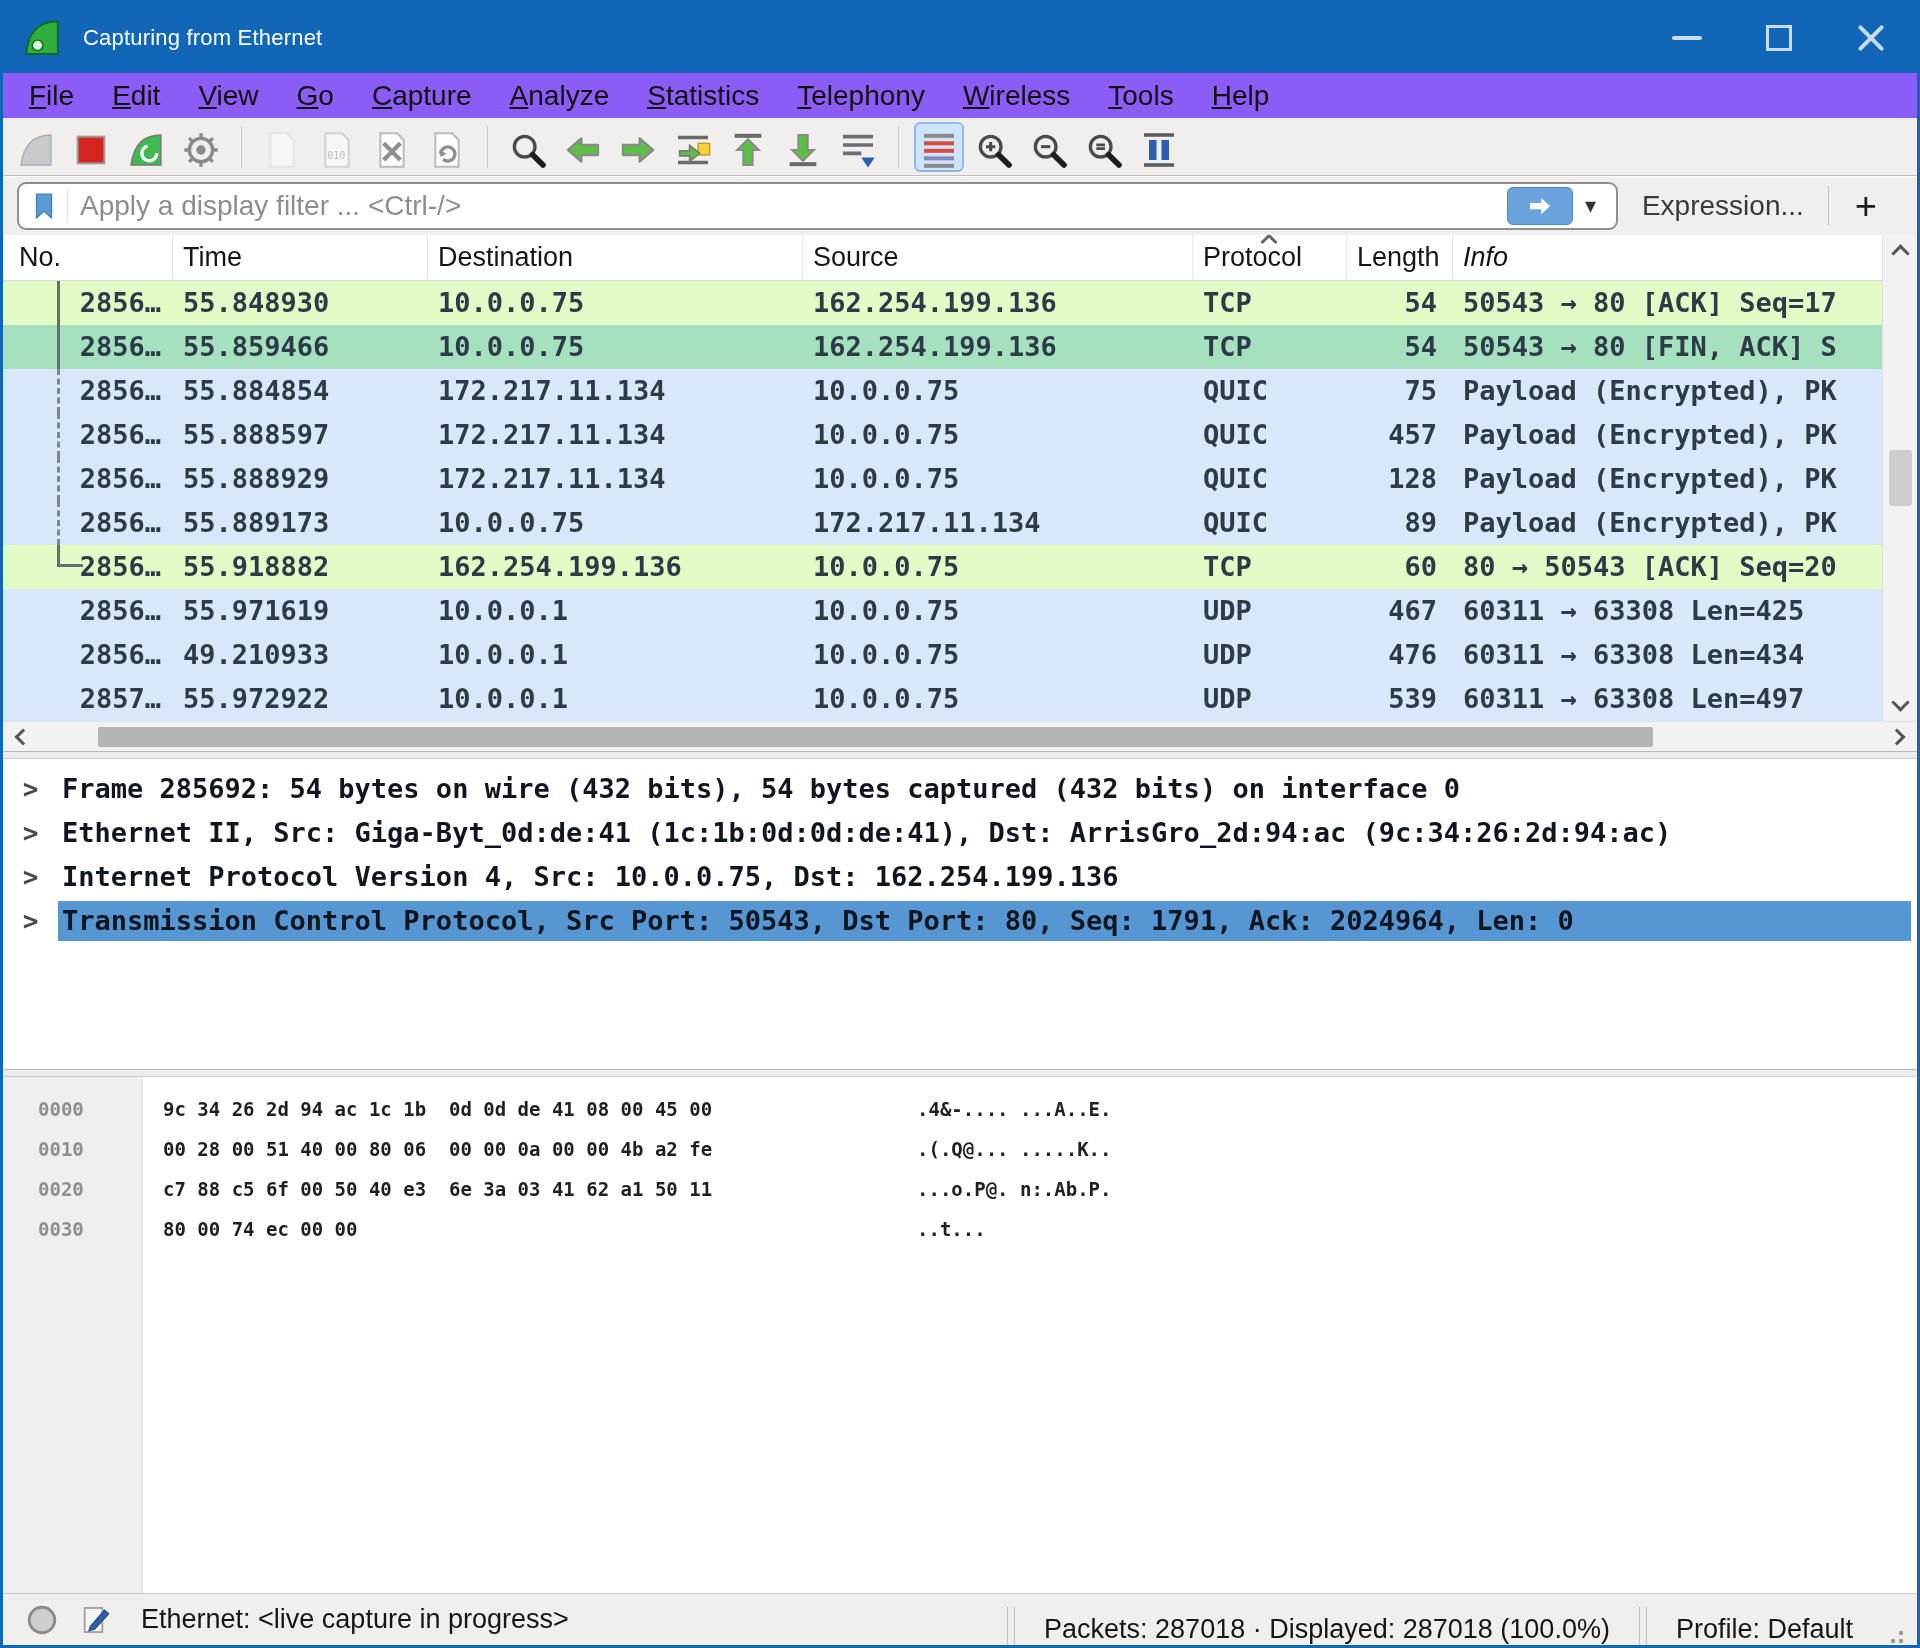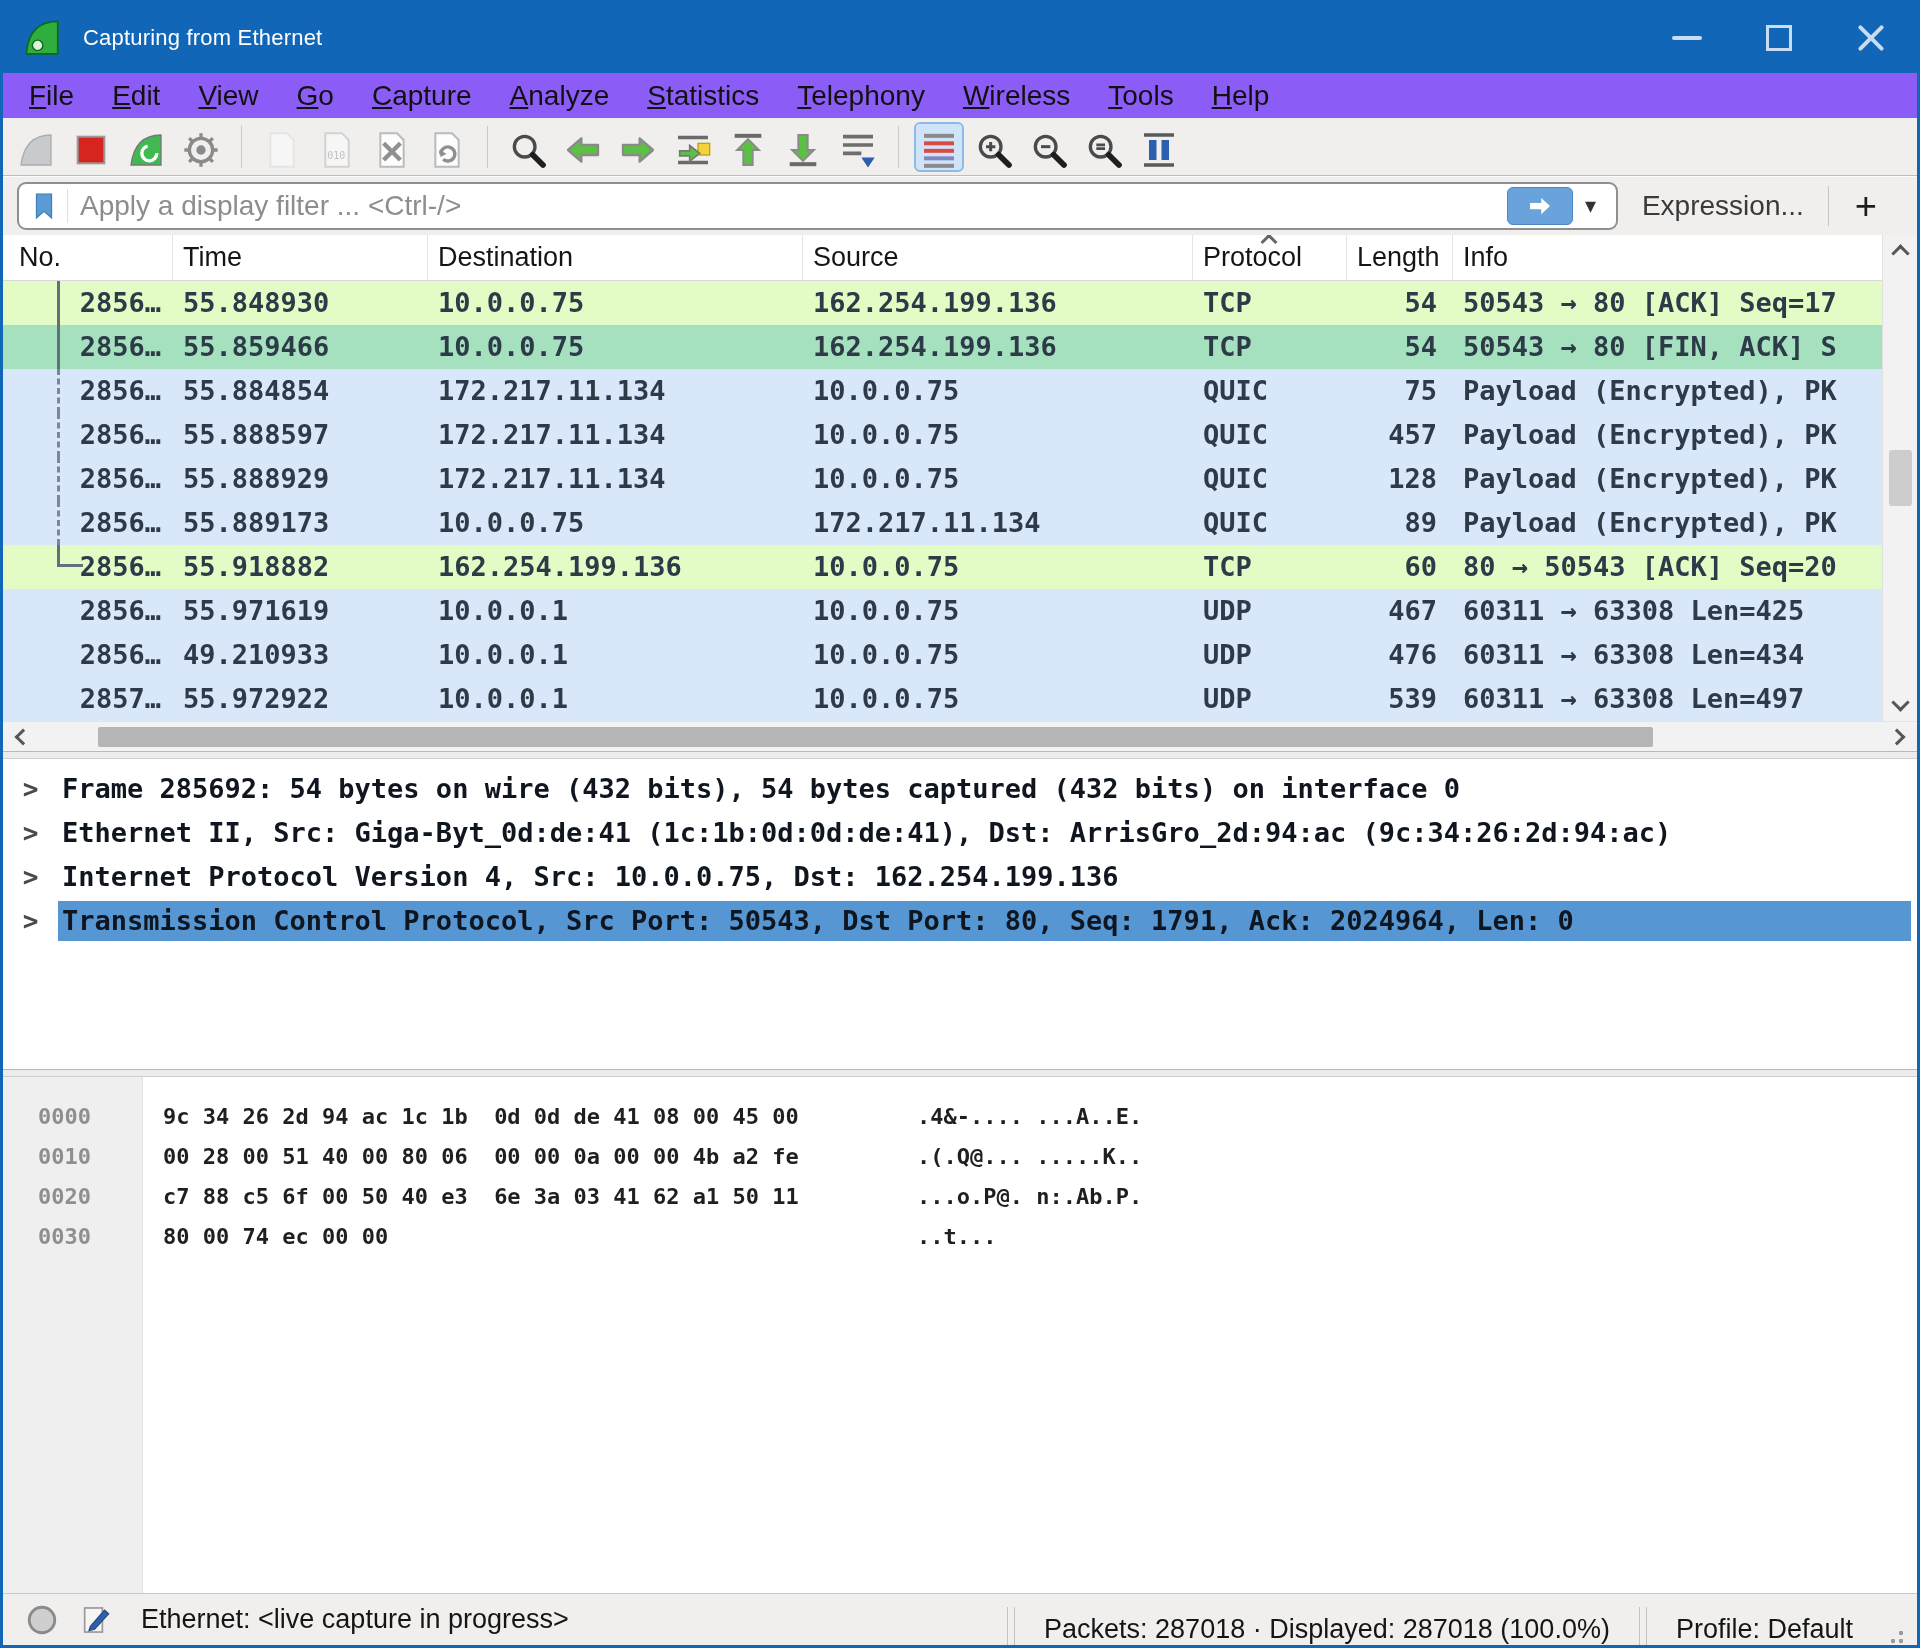--- a/index.html
+++ b/index.html
@@ -53,21 +53,21 @@
   .expr-label { font-size:28px; color:#3a3a3a; margin:0 24px; white-space:nowrap; }
   .fb-vsep { width:1px; height:40px; background:#c4c4c4; }
   .plus-btn { font-size:38px; color:#1d1d1d; margin:0 26px; line-height:1; }
 
   
   .plist { flex:0 0 516px; position:relative; background:#fff; }
   .grid-cols { display:grid; grid-template-columns:170px 255px 375px 390px 154px 106px 1fr; }
   .ph { height:46px; margin-right:35px; border-bottom:1px solid #d9d9d9; }
   .ph-cell { font-size:27px; color:#151515; display:flex; align-items:center; padding-left:10px; border-right:1px solid #e5e5e5; position:relative; white-space:nowrap; overflow:hidden; }
   .ph-cell:first-child { padding-left:16px; }
-  .ph-cell:last-child { border-right:none; }
+  .ph-cell:last-child { border-right:none;font-style:italic; }
   .sortchev { position:absolute; top:1px; left:46%; width:12px; height:12px; border-left:3px solid #666; border-top:3px solid #666; transform:rotate(45deg); }
   .p-row { height:44px; margin-right:35px; position:relative; font-family:"DejaVu Sans Mono", monospace; font-weight:bold; font-size:27px; color:#2d3a48; align-items:center; }
   .p-row.lime  { background:#e3fbc5; }
   .p-row.green { background:#a6e1bf; }
   .p-row.blue  { background:#d9e7fb; }
   .pc { white-space:nowrap; overflow:hidden; padding-left:10px; line-height:44px; }
   .pc-no  { text-align:right; padding-right:12px; padding-left:0; }
   .pc-len { text-align:right; padding-right:16px; padding-left:0; }
   .br { position:absolute; left:54px; top:0; bottom:0; width:28px; }
   .br.solid  { border-left:3px solid #63707c; }
@@ -91,21 +91,21 @@
   
   .details { flex:0 0 310px; background:#fff; padding-top:8px; overflow:hidden; }
   .d-line { display:flex; height:44px; align-items:center; font-family:"DejaVu Sans Mono", monospace; font-weight:bold; font-size:27px; color:#10161f; }
   .d-exp { width:55px; text-align:center; color:#4a4a4a; font-size:26px; flex:0 0 55px; }
   .d-text { flex:1; padding-left:4px; white-space:nowrap; overflow:hidden; line-height:40px; margin-right:6px; }
   .d-line.selected .d-text { background:#5697d3; }
 
   
   .hexpane { flex:1 1 auto; background:#fff; position:relative; padding-top:12px; overflow:hidden; }
   .hex-gutter { position:absolute; left:0; top:0; width:140px; height:100%; background:#efefef; border-right:1px solid #e3e3e3; }
-  .hx-row { position:relative; height:40px; display:flex; align-items:flex-end; font-family:"DejaVu Sans Mono", monospace; font-weight:bold; font-size:22px; color:#1f1f1f; }
+  .hx-row { position:relative; height:40px; display:flex; align-items:center; font-family:"DejaVu Sans Mono", monospace; font-weight:bold; font-size:19px; color:#1f1f1f; }
   .hx-off { flex:0 0 140px; padding-left:35px; color:#8f8f8f; }
   .hx-hex { flex:0 0 740px; padding-left:20px; white-space:pre; }
   .hx-ascii { padding-left:34px; white-space:pre; }
 
   
   .statusbar { height:52px; flex:0 0 52px; background:#f0efee; border-top:1px solid #c9c9c9; display:flex; align-items:center; padding:0 12px; font-size:27px; color:#151515; }
   .sb-icon { width:34px; height:34px; margin:0 10px; }
   .sb-icon svg { width:34px; height:34px; }
   .sb-if { margin-left:18px; white-space:nowrap; }
   .sb-right { margin-left:auto; display:flex; align-items:flex-end; height:100%; }

